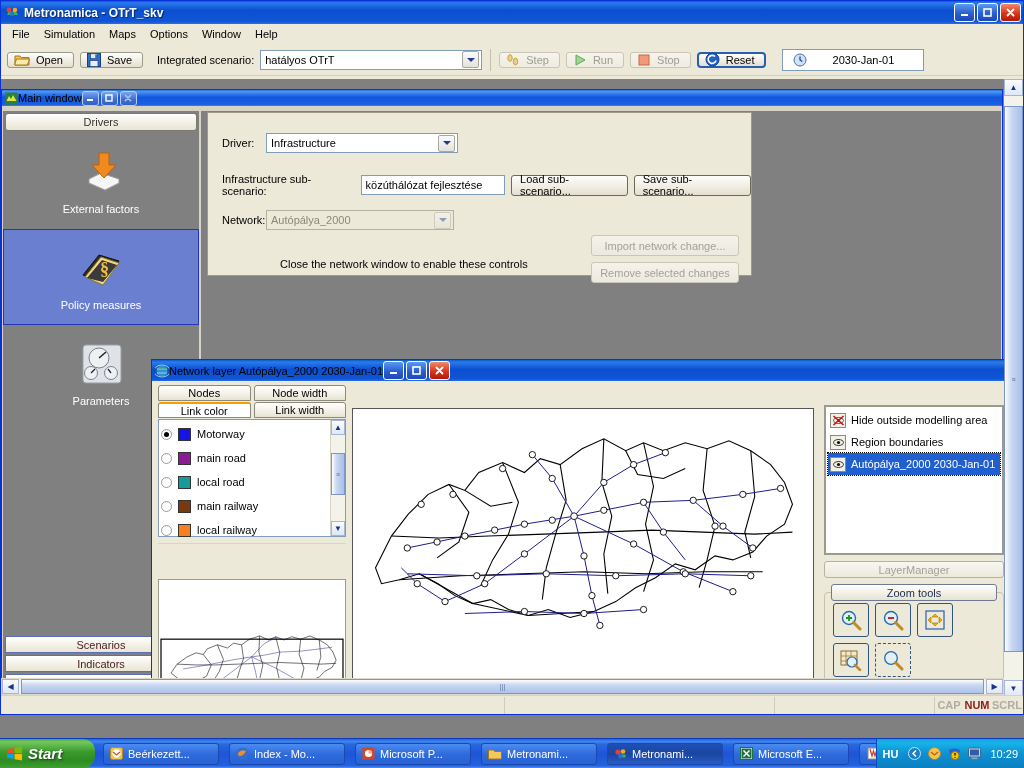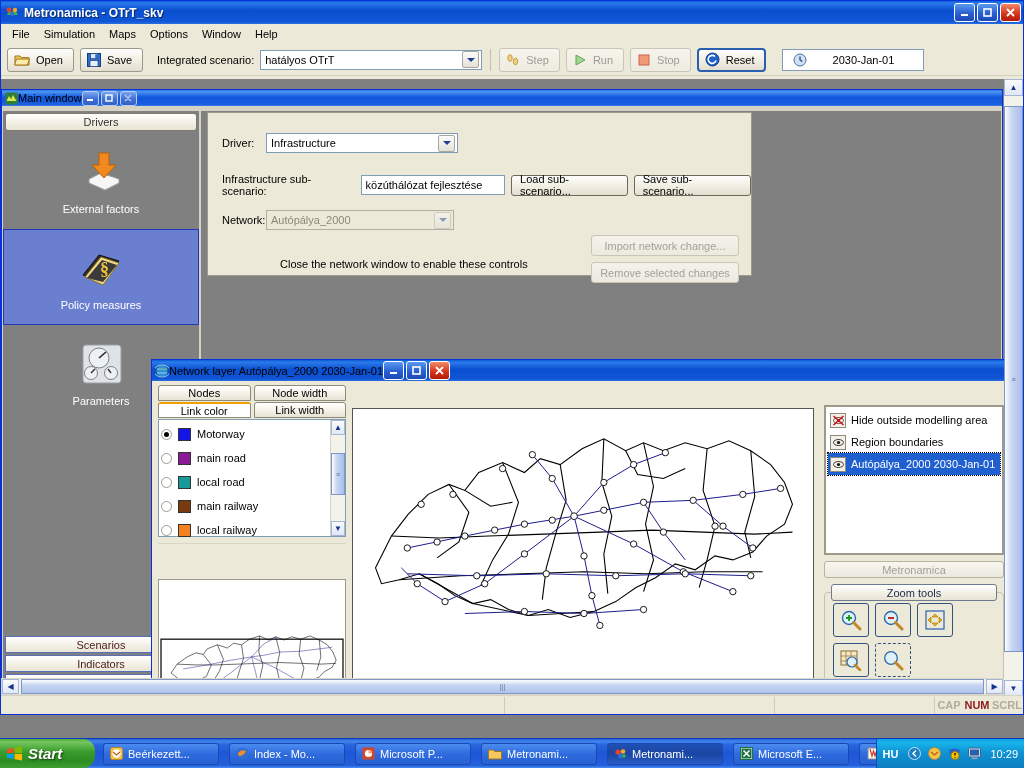--- a/index.html
+++ b/index.html
@@ -53,21 +53,21 @@
   }
   .menubar .mi { padding: 2px 7px; color: #000; font-size: 11px; }
 
   
   .toolbar {
     height: 32px; background: #ece9d8; display: flex; align-items: center;
     padding: 0 6px; gap: 6px;
     border-bottom: 1px solid #d4d0c0;
   }
   .tbtn {
-    height: 24px; display: flex; align-items: center; gap: 6px;
+    height: 16px; display: flex; align-items: center; gap: 6px;
     padding: 0 10px 0 6px;
     background: linear-gradient(to bottom,#fdfdfc,#efece0 60%,#e3ded0);
     border: 1px solid #9a9a8a; border-radius: 3px;
     font-size: 11px; color: #000; white-space: nowrap;
   }
   .tbtn.disabled { color: #9d9d93; border-color: #c9c6b8;
      background: linear-gradient(to bottom,#f6f4ec,#eeebe0); }
   .tbtn.accent { border: 2px solid #2a5fb0; border-radius: 4px; }
   .tb-label { font-size: 11px; }
   .tb-sep { width: 1px; height: 22px; background: #c4c0b0; margin: 0 2px; }
@@ -826,21 +826,21 @@
               <span class="eyebox">
                 <svg width="13" height="11" viewBox="0 0 13 11">
                   <ellipse cx="6.5" cy="5.5" rx="5" ry="3" fill="none" stroke="#333"></ellipse>
                   <circle cx="6.5" cy="5.5" r="1.6" fill="#111"></circle>
                 </svg>
               </span>
               <span>Autópálya_2000 2030-Jan-01</span>
             </div>
           </div>
 
-          <div class="gbtn">Metronamica</div>
+          <div class="gbtn">LayerManager</div>
 
           <div class="group">
             <div class="group-head">Zoom tools</div>
             <div class="zoom-grid">
               <span class="zbtn">
                 <svg width="24" height="22" viewBox="0 0 24 22">
                   <circle cx="10" cy="9" r="6.5" fill="#dff0fb" stroke="#2a6aa8" stroke-width="1.4"></circle>
                   <path d="M14.5 13.5 L21 20" stroke="#c08a2a" stroke-width="3" stroke-linecap="round"></path>
                   <path d="M10 6 v6 M7 9 h6" stroke="#169a16" stroke-width="1.8"></path>
                 </svg>

